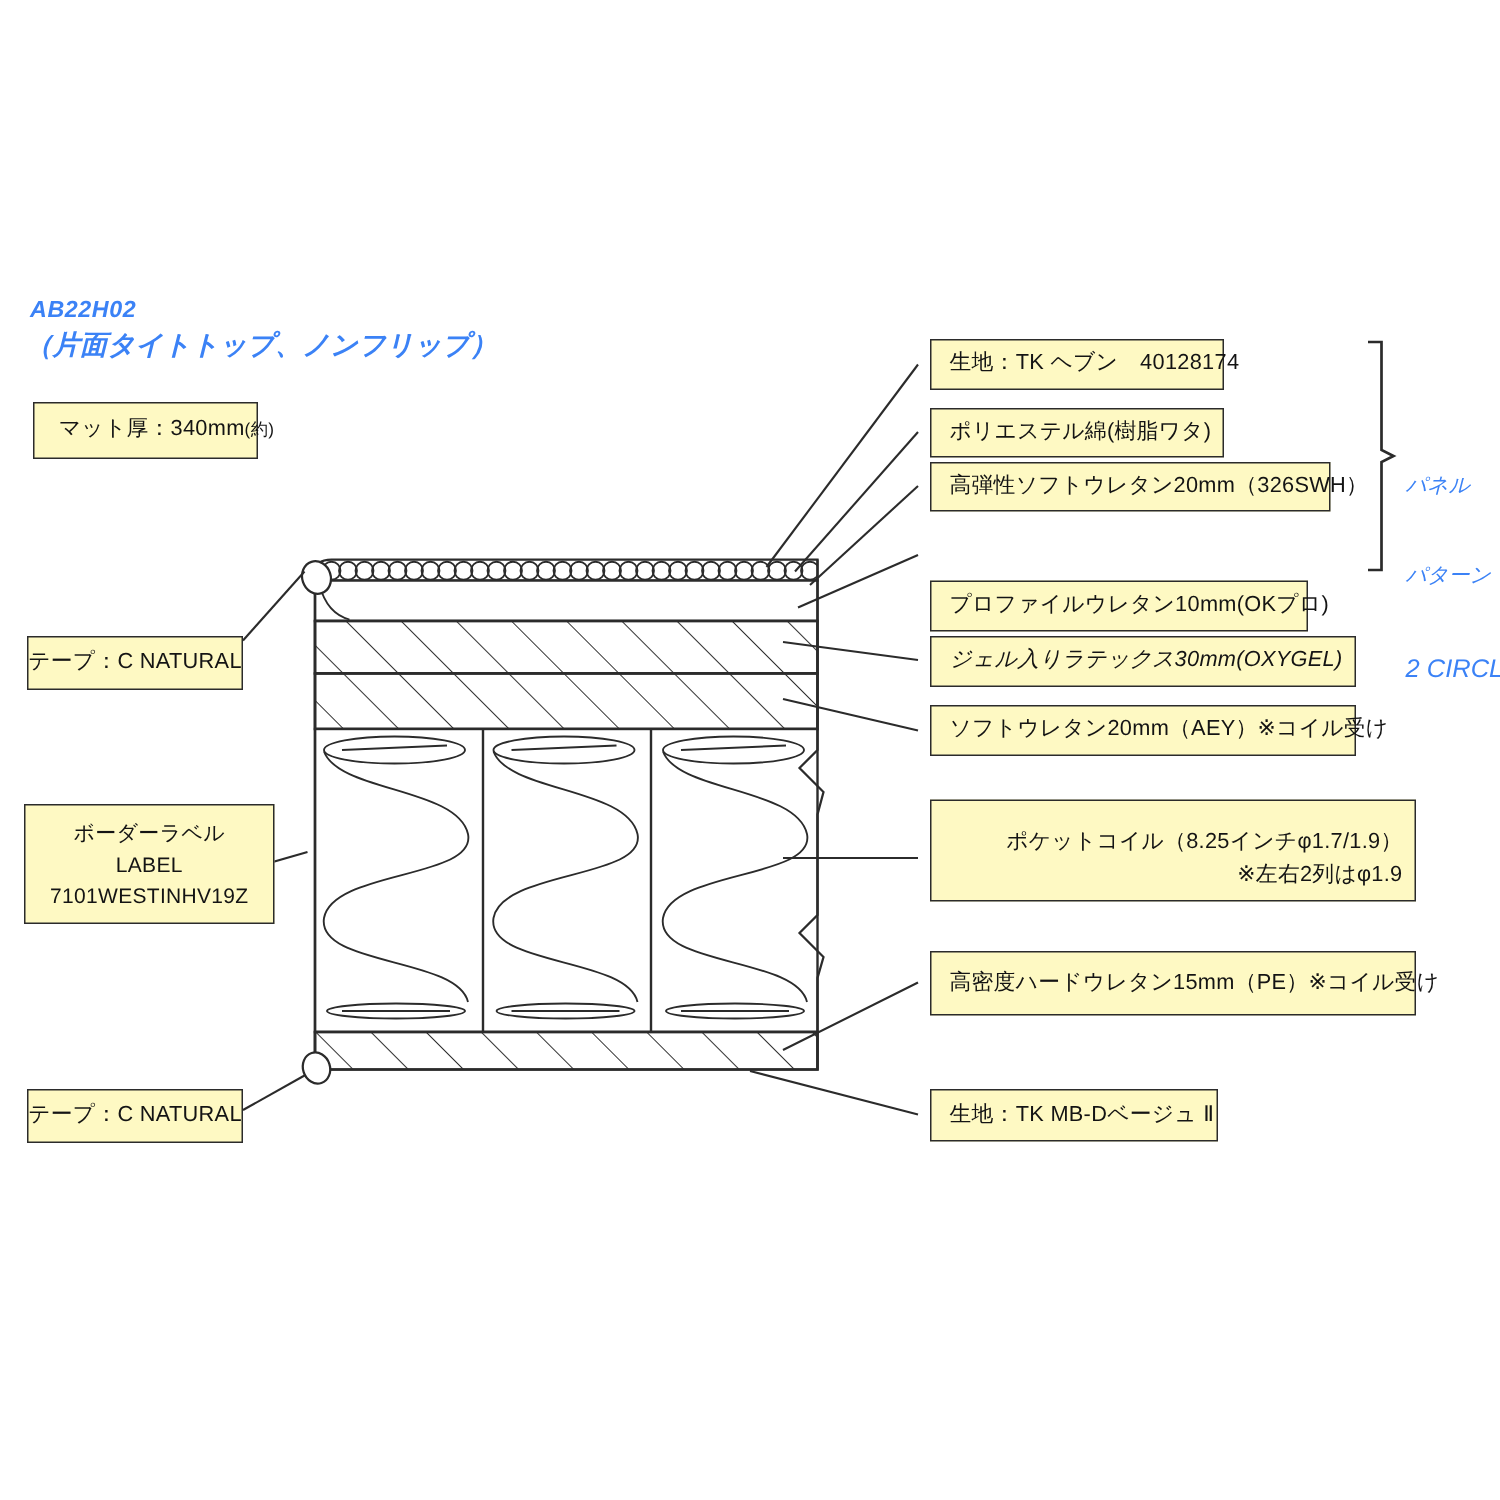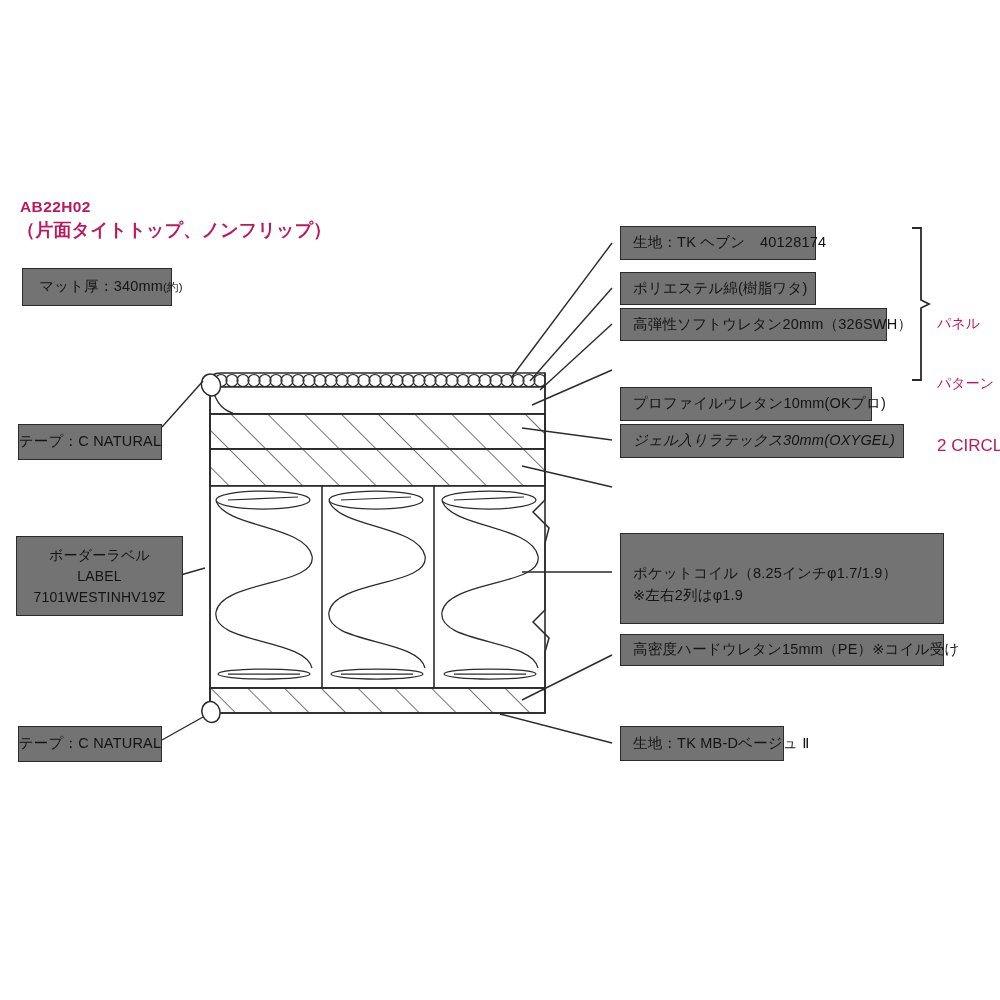--- a/index.html
+++ b/index.html
@@ -24,21 +24,21 @@
     position: absolute;
     left: 0;
     top: 0;
     width: 1000px;
     height: 1000px;
   }
   .lbl {
     position: absolute;
     box-sizing: border-box;
     border: 1.6px solid #2b2b2b;
-    background: #737373;
+    background: #fef9c3;
     display: flex;
     align-items: center;
     justify-content: center;
     flex-direction: column;
     font-size: 14.5px;
     line-height: 1.5;
     letter-spacing: 0.2px;
     color: #141414;
     white-space: nowrap;
     text-align: center;
@@ -46,21 +46,22 @@
   }
   .lbl.left-align {
     align-items: flex-start;
     justify-content: center;
     text-align: left;
     padding-left: 12px;
   }
   .plain {
     position: absolute;
     white-space: pre;
-    color: #be185d;
+    color: #3b82f6;
+    font-style: italic;
   }
   #title-code {
     left: 20px;
     top: 198px;
     font-size: 15.5px;
     font-weight: bold;
     letter-spacing: 0.4px;
   }
   #title-sub {
     left: 17px;
@@ -266,31 +267,34 @@
   </div>
 
   <div class="lbl left-align" style="left:620px; top:354px; width:252px; height:34px;margin-top:33px;">
     <span>プロファイルウレタン10mm(OKプロ)</span>
   </div>
 
   <div class="lbl left-align" style="left:620px; top:424px; width:284px; height:34px;font-style:italic;">
     <span>ジェル入りラテックス30mm(OXYGEL)</span>
   </div>
 
-
-  <div class="lbl left-align" style="left:620px; top:533px; width:324px; height:91px; align-items:flex-start; padding-top:12px;">
+  <div class="lbl left-align" style="left:620px; top:470px; width:284px; height:34px;">
+    <span>ソフトウレタン20mm（AEY）※コイル受け</span>
+  </div>
+
+  <div class="lbl left-align" style="left:620px; top:533px; width:324px; height:68px; align-items:flex-end; padding-top:12px;">
     <span>ポケットコイル（8.25インチφ1.7/1.9）</span>
     <span>※左右2列はφ1.9</span>
   </div>
 
-  <div class="lbl left-align" style="left:620px; top:634px; width:324px; height:32px;">
+  <div class="lbl left-align" style="left:620px; top:634px; width:324px; height:43px;">
     <span>高密度ハードウレタン15mm（PE）※コイル受け</span>
   </div>
 
-  <div class="lbl left-align" style="left:620px; top:726px; width:164px; height:35px;">
+  <div class="lbl left-align" style="left:620px; top:726px; width:192px; height:35px;">
     <span>生地：TK MB-Dベージュ Ⅱ</span>
   </div>
 
   <div class="plain" id="panel-note">
     <div>パネル</div>
     <div>パターン</div>
     <div style="font-size:17px;">2 CIRCLE</div>
   </div>
 
 </div>

